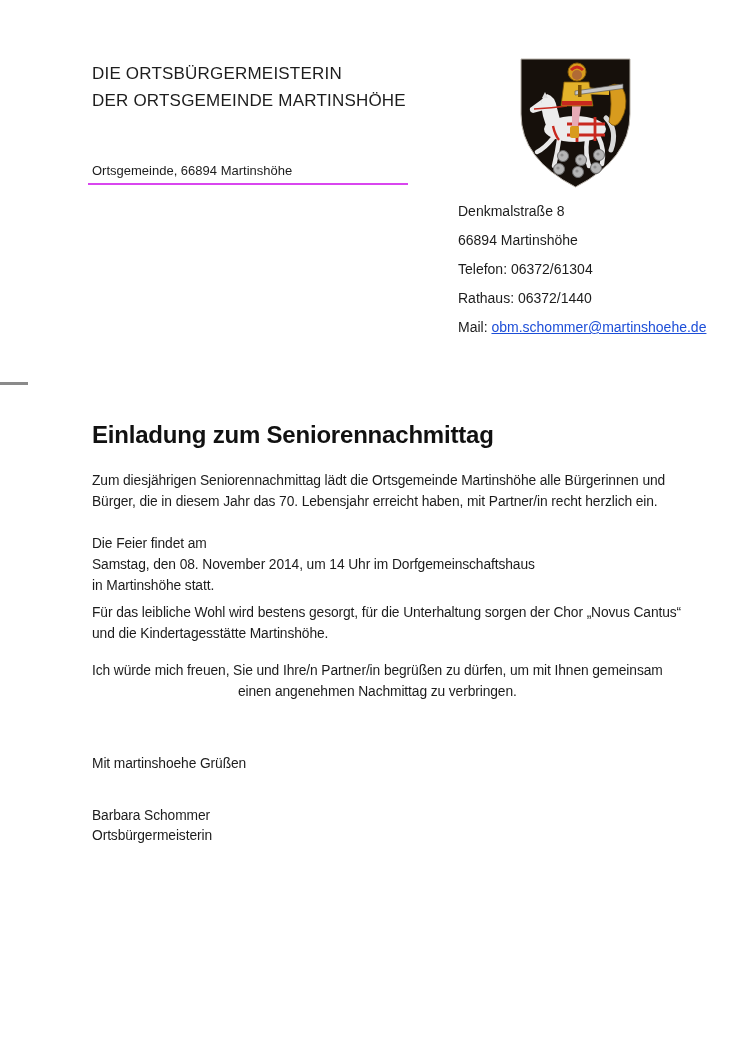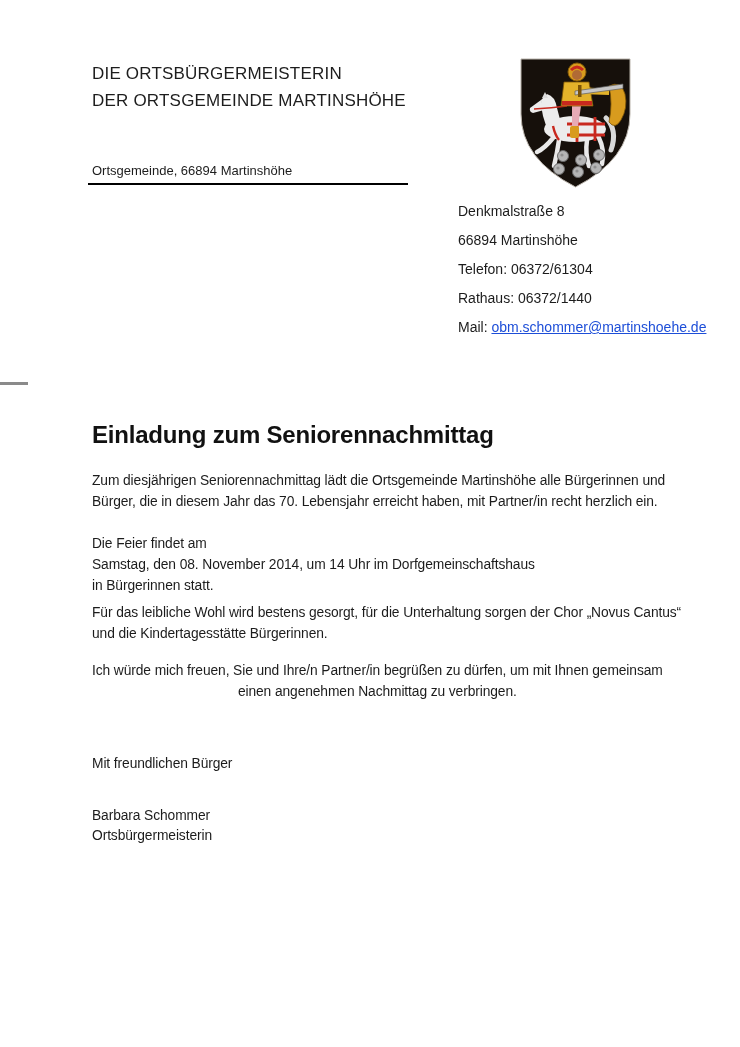--- a/index.html
+++ b/index.html
@@ -15,21 +15,21 @@
   .letterhead {
     position:absolute; left:92px; top:60px;
     font-size:17px; line-height:27px; color:#1d1d1d;
     letter-spacing:0.2px; white-space:nowrap;
   }
   
   .crest { position:absolute; left:517px; top:56px; width:117px; height:134px; }
   
   .sender {
     position:absolute; left:88px; top:163px; width:316px;
-    border-bottom:2px solid #000000;
+    border-bottom:2px solid #d946ef;
     font-size:13px; color:#1d1d1d;
     padding:0 0 5px 4px; white-space:nowrap;
   }
   
   .contact {
     position:absolute; left:458px; top:197px;
     font-size:14px; line-height:29px; color:#1c1c1c; white-space:nowrap;
   }
   .contact .degree { font-size:11px; }
   .contact a.mail { color:#1d4ed8; text-decoration:underline; cursor:pointer; }
@@ -147,33 +147,33 @@
   <h1 class="title">Einladung zum Seniorennachmittag</h1>
 
   <div class="para p1">
     <div>Zum diesjährigen Seniorennachmittag lädt die Ortsgemeinde Martinshöhe alle Bürgerinnen und</div>
     <div>Bürger, die in diesem Jahr das 70. Lebensjahr erreicht haben, mit Partner/in recht herzlich ein.</div>
   </div>
 
   <div class="para p2">
     <div>Die Feier findet am</div>
     <div class="b">Samstag, den 08. November 2014, um 14 Uhr im Dorfgemeinschaftshaus</div>
-    <div>in Bürgerinnen statt.</div>
+    <div>in Martinshöhe statt.</div>
   </div>
 
   <div class="para p3">
     <div>Für das leibliche Wohl wird bestens gesorgt, für die Unterhaltung sorgen der Chor „Novus Cantus“</div>
-    <div>und die Kindertagesstätte Bürgerinnen.</div>
+    <div>und die Kindertagesstätte Martinshöhe.</div>
   </div>
 
   <div class="para p4">
     <div>Ich würde mich freuen, Sie und Ihre/n Partner/in begrüßen zu dürfen, um mit Ihnen gemeinsam</div>
     <div>einen angenehmen Nachmittag zu verbringen.</div>
   </div>
 
-  <div class="para closing">Mit freundlichen Bürger</div>
+  <div class="para closing">Mit martinshoehe Grüßen</div>
 
   <div class="para signature">
     <div>Barbara Schommer</div>
     <div>Ortsbürgermeisterin</div>
   </div>
 
 </div>
 
 </body></html>

